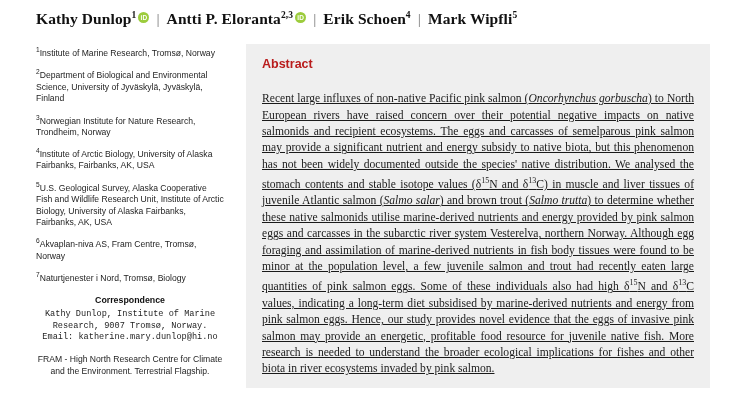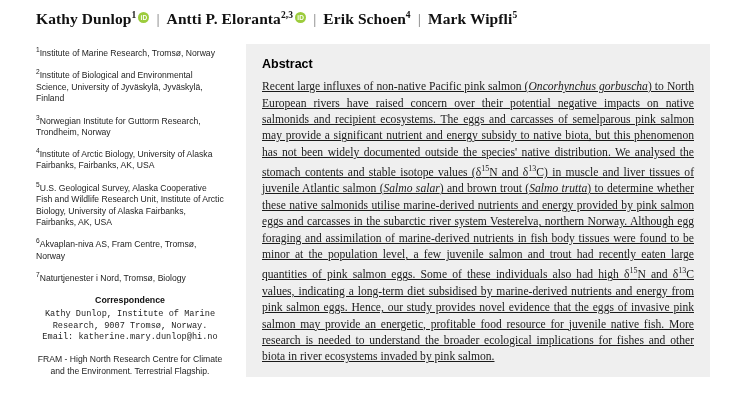--- a/index.html
+++ b/index.html
@@ -112,22 +112,22 @@
   
   .col-right {
     flex: 1 1 auto;
     background: #efefef;
     padding: 13px 16px 10px 16px;
   }
   .abstract-title {
     font-family: "Liberation Sans", sans-serif;
     font-weight: bold;
     font-size: 12.5px;
-    color: #000000;
-    margin-bottom: 8px;
+    color: #b91c1c;
+    margin-bottom: 20px;
   }
   .abstract-text {
     font-family: "Liberation Serif", serif;
     font-size: 11.6px;
     line-height: 16.4px;
     text-align: justify;
     color: #1a1a1a;
     hyphens: auto;
     text-decoration: underline;
   }
@@ -141,22 +141,22 @@
 
   <div class="authors">
     <div class="row" id="author-row-1"><span class="author">Kathy Dunlop<span class="sup">1</span><span class="orcid"></span></span><span class="sep">|</span><span class="author">Antti P. Eloranta<span class="sup">2,3</span><span class="orcid"></span></span><span class="sep">|</span><span class="author">Erik Schoen<span class="sup">4</span></span><span class="sep">|</span><span class="author">Mark Wipfli<span class="sup">5</span></span></div>
   </div>
 
   <div class="body-cols">
 
     <div class="col-left">
       <div id="affiliations">
           <div class="aff"><span class="num">1</span><span>Institute of Marine Research, Tromsø, Norway</span></div>
-          <div class="aff"><span class="num">2</span><span>Institute of Biological and Environmental Science, University of Jyväskylä, Jyväskylä, Finland</span></div>
-          <div class="aff"><span class="num">3</span><span>Norwegian Institute for Guttorm Research, Trondheim, Norway</span></div>
+          <div class="aff"><span class="num">2</span><span>Department of Biological and Environmental Science, University of Jyväskylä, Jyväskylä, Finland</span></div>
+          <div class="aff"><span class="num">3</span><span>Norwegian Institute for Nature Research, Trondheim, Norway</span></div>
           <div class="aff"><span class="num">4</span><span>Institute of Arctic Biology, University of Alaska Fairbanks, Fairbanks, AK, USA</span></div>
           <div class="aff"><span class="num">5</span><span>U.S. Geological Survey, Alaska Cooperative Fish and Wildlife Research Unit, Institute of Arctic Biology, University of Alaska Fairbanks, Fairbanks, AK, USA</span></div>
           <div class="aff"><span class="num">6</span><span>Akvaplan-niva AS, Fram Centre, Tromsø, Norway</span></div>
           <div class="aff"><span class="num">7</span><span>Naturtjenester i Nord, Tromsø, Biology</span></div>
         </div>
 
       <div class="lblock">
         <div class="lblock-title">Correspondence</div>
         <div class="lblock-text" style="white-space: pre-line; font-family: Liberation Mono, monospace;">Kathy Dunlop, Institute of Marine Research, 9007 Tromsø, Norway.
 Email: katherine.mary.dunlop@hi.no</div>

